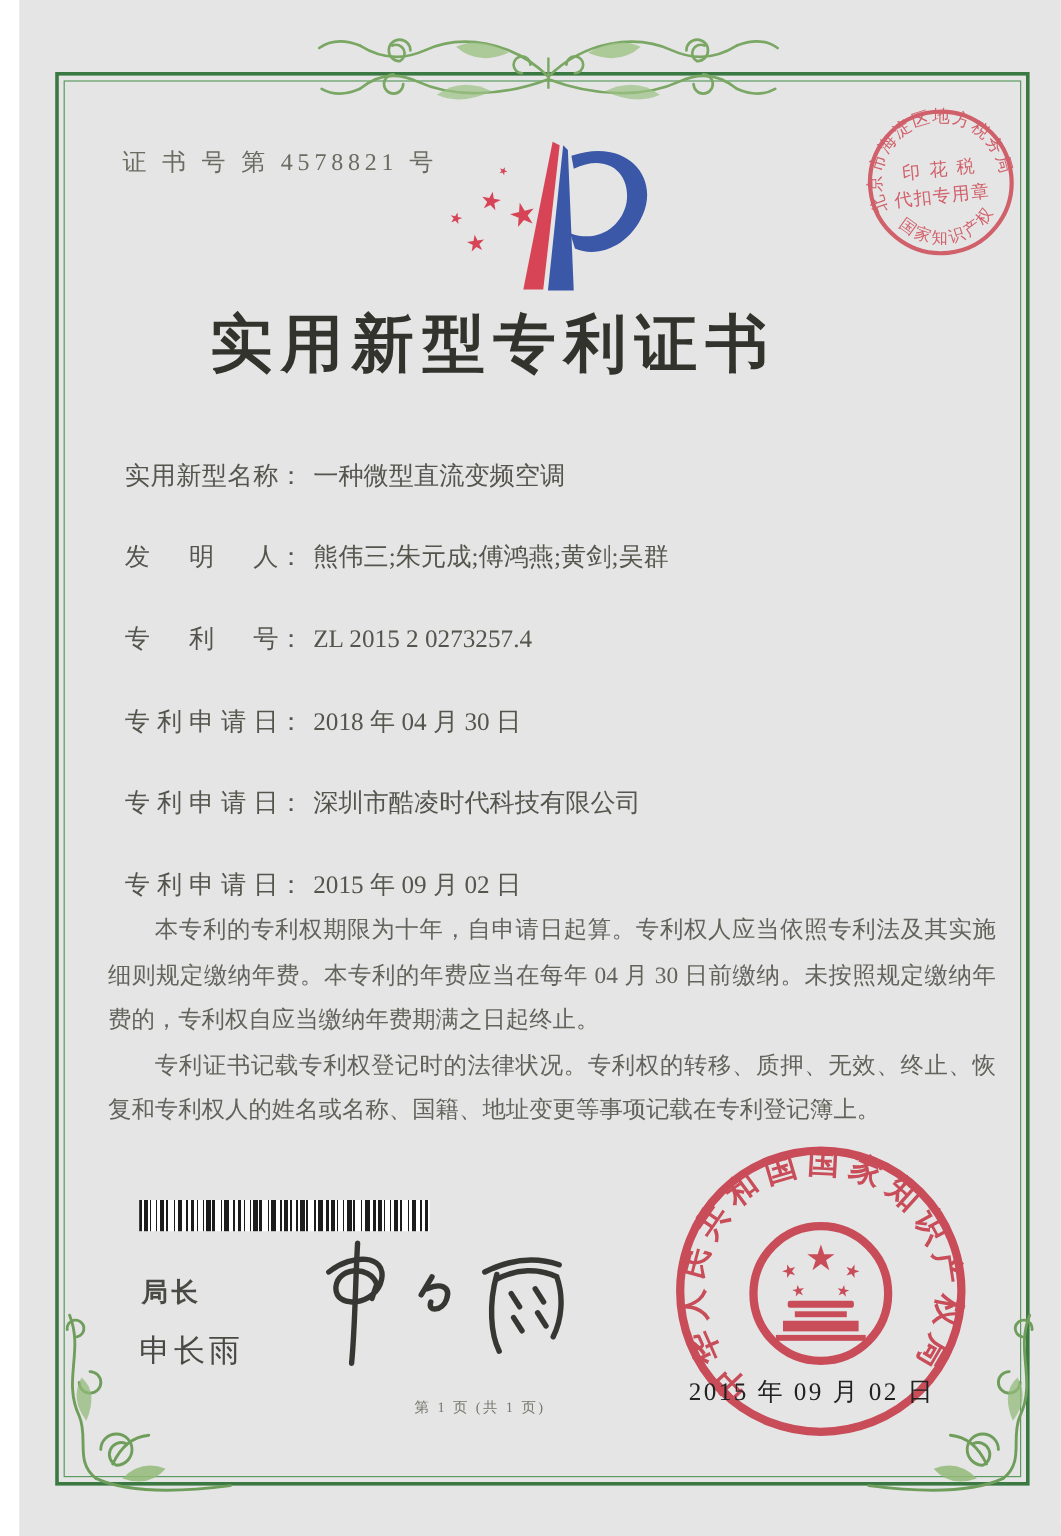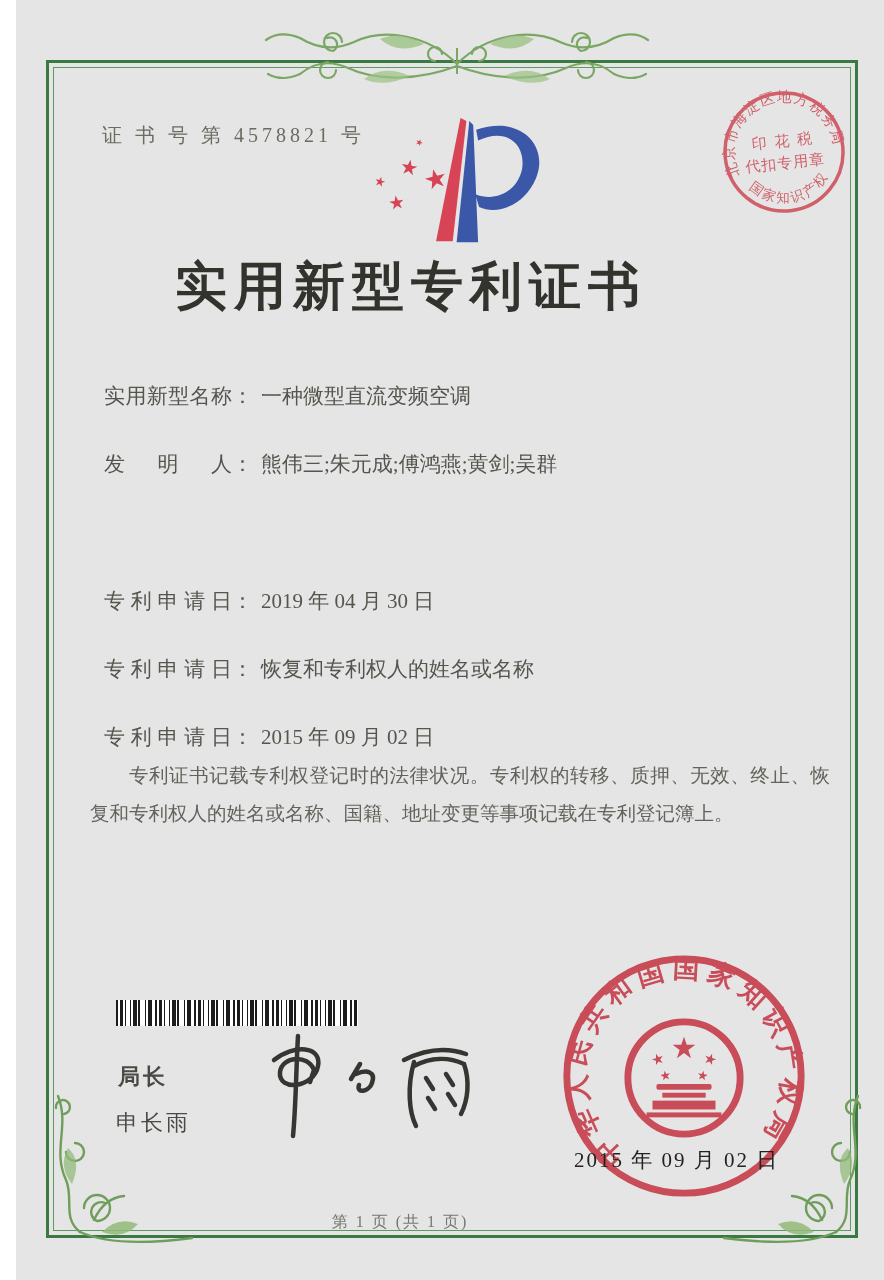--- a/index.html
+++ b/index.html
@@ -46,29 +46,29 @@
   
   .barcode{
     position:absolute;left:100px;top:1000px;width:242px;height:26px;
     background-image:repeating-linear-gradient(90deg,
       #1c1c1c 0 2px,#fff 2px 4px,#1c1c1c 4px 7px,#fff 7px 9px,
       #1c1c1c 9px 10px,#fff 10px 14px,#1c1c1c 14px 15px,#fff 15px 17px,
       #1c1c1c 17px 21px,#fff 21px 22px,#1c1c1c 22px 24px,#fff 24px 29px,
       #1c1c1c 29px 30px,#fff 30px 32px,#1c1c1c 32px 36px,#fff 36px 39px);
   }
   .director-title{position:absolute;left:102px;top:1062px;font-size:22px;letter-spacing:3px;color:#4a4a44;font-weight:bold;}
-  .director-name{position:absolute;left:100px;top:1108px;font-size:22px;letter-spacing:3px;color:#4a4a44;}
+  .director-name{position:absolute;left:100px;top:1108px;font-size:26px;letter-spacing:3px;color:#4a4a44;}
   .signature{position:absolute;left:222px;top:1030px;}
   .authority-seal{position:absolute;left:540px;top:948px;opacity:.93;}
   .seal-date{
     position:absolute;left:558px;top:1146px;font-size:21px;letter-spacing:2px;color:#222220;
   }
   .footer{
-    position:absolute;left:0;top:1212px;width:768px;text-align:center;
-    font-size:16px;letter-spacing:2px;color:#77776e;
+    position:absolute;left:0;top:1165px;width:768px;text-align:center;
+    font-size:12px;letter-spacing:2px;color:#77776e;
   }
   svg text{font-family:"Liberation Serif","DejaVu Serif",serif;}
 </style>
 </head>
 <body>
 
 <div class="page">
 
   <div class="frame-outer">
     <div class="frame-inner"></div>
@@ -147,31 +147,35 @@
   </svg>
 
   <div class="title">实用新型专利证书</div>
 
   <div class="field-row r0">
     <span class="flabel">实用新型名称</span><span class="fcolon">：</span><span>一种微型直流变频空调</span>
   </div>
   <div class="field-row r1">
     <span class="flabel">发明人</span><span class="fcolon">：</span><span>熊伟三;朱元成;傅鸿燕;黄剑;吴群</span>
   </div>
+  <div class="field-row r2">
+    <span class="flabel">专利号</span><span class="fcolon">：</span><span>ZL 2015 2 0273257.4</span>
+  </div>
   <div class="field-row r3">
-    <span class="flabel">专利申请日</span><span class="fcolon">：</span><span>2019 年 04 月 30 日</span>
+    <span class="flabel">专利申请日</span><span class="fcolon">：</span><span>2018 年 04 月 30 日</span>
   </div>
   <div class="field-row r4">
-    <span class="flabel">专利申请日</span><span class="fcolon">：</span><span>恢复和专利权人的姓名或名称</span>
+    <span class="flabel">专利申请日</span><span class="fcolon">：</span><span>深圳市酷凌时代科技有限公司</span>
   </div>
   <div class="field-row r5">
     <span class="flabel">专利申请日</span><span class="fcolon">：</span><span>2015 年 09 月 02 日</span>
   </div>
 
   <div class="body-text">
+    <p>本专利的专利权期限为十年，自申请日起算。专利权人应当依照专利法及其实施细则规定缴纳年费。本专利的年费应当在每年 04 月 30 日前缴纳。未按照规定缴纳年费的，专利权自应当缴纳年费期满之日起终止。</p>
     <p>专利证书记载专利权登记时的法律状况。专利权的转移、质押、无效、终止、恢复和专利权人的姓名或名称、国籍、地址变更等事项记载在专利登记簿上。</p>
   </div>
 
   <div class="barcode"></div>
 
   <div class="director-title">局长</div>
   <div class="director-name">申长雨</div>
 
   <svg class="signature" width="250" height="115" viewBox="0 0 250 115">
     <g fill="none" stroke="#23231f" stroke-width="4.5" stroke-linecap="round" opacity=".9">

